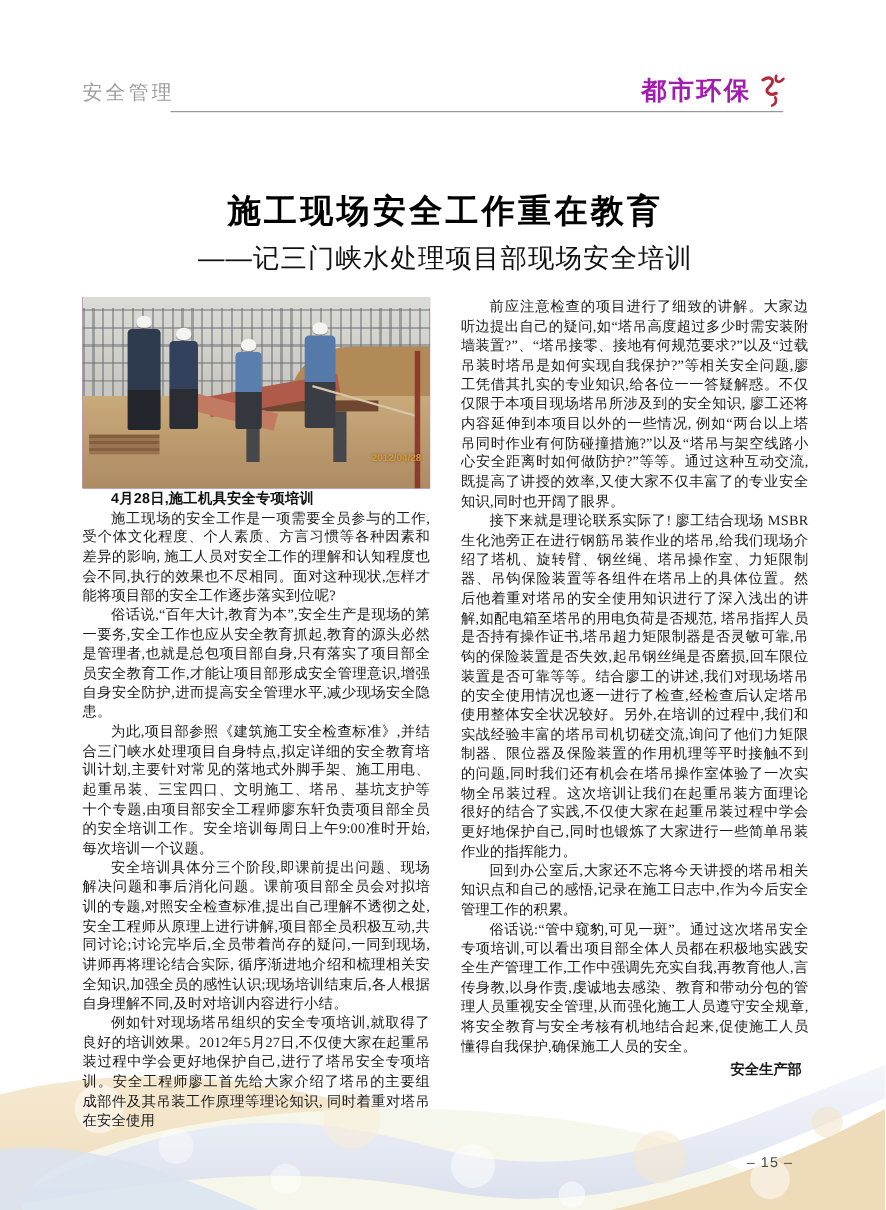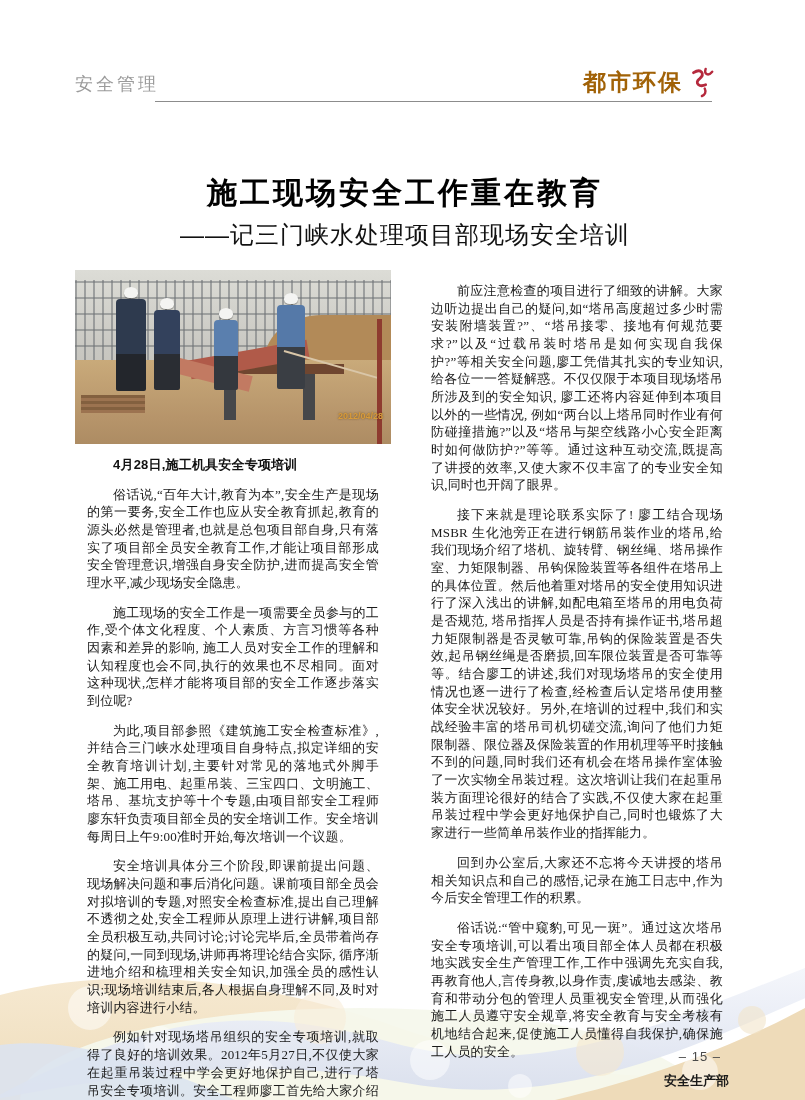--- a/index.html
+++ b/index.html
@@ -5,33 +5,33 @@
   html,body{margin:0;padding:0;background:#ffffff;}
   .page{position:relative;width:805px;height:1100px;background:#ffffff;overflow:hidden;
         font-family:"Liberation Serif","DejaVu Serif",serif;color:#1a1a1a;}
 
   
   .hdr-section{position:absolute;left:75px;top:72px;font-family:"Liberation Sans","DejaVu Sans",sans-serif;
                font-size:18px;color:#9b9b9b;letter-spacing:3px;}
   .hdr-rule{position:absolute;left:155px;top:101px;width:557px;height:1px;background:#8c8c8c;}
   .hdr-brand{position:absolute;right:90px;top:66px;display:flex;align-items:center;gap:4px;}
   .hdr-brand-text{font-family:"Liberation Sans","DejaVu Sans",sans-serif;font-weight:bold;
-                  font-size:23px;color:#a16207;letter-spacing:2px;}
+                  font-size:23px;color:#a21caf;letter-spacing:2px;}
   .hdr-seal{width:28px;height:32px;display:inline-block;}
 
   
   .title-block{position:absolute;left:75px;top:176px;width:660px;text-align:center;}
   .title-main{font-size:30px;font-weight:bold;letter-spacing:3px;color:#000;line-height:1.1;}
   .title-sub{margin-top:10px;font-family:"Liberation Sans","DejaVu Sans",sans-serif;
              font-size:24px;color:#111;letter-spacing:1px;}
 
   
   .columns{position:absolute;left:75px;top:270px;width:660px;display:flex;gap:28px;z-index:2;}
   .col{width:316px;font-size:13px;line-height:1.36;text-align:justify;}
-  .col p{margin:12px;text-indent:2em;letter-spacing:0.2px;}
+  .col p{margin:0;text-indent:2em;letter-spacing:0.2px;}
 
   
   .photo{position:relative;width:316px;height:174px;overflow:hidden;background:#701a75;text-decoration:underline;}
   .ph-sky{position:absolute;inset:0;background:linear-gradient(#dcdcd6,#c9c8c2 45%,#bdb9b0);}
   .ph-scaffold-v{position:absolute;left:0;top:6%;width:100%;height:48%;
       background:repeating-linear-gradient(90deg,rgba(110,114,118,.55) 0 2px,transparent 2px 9px);}
   .ph-scaffold-h{position:absolute;left:0;top:4%;width:100%;height:40%;
       background:repeating-linear-gradient(0deg,rgba(95,100,104,.45) 0 2px,transparent 2px 16px);}
   .ph-dirt{position:absolute;right:0;top:26%;width:40%;height:42%;background:#b28a58;
       border-radius:45% 0 0 25% / 60% 0 0 35%;}
@@ -122,22 +122,22 @@
         </div>
         <div class="worker w4" style="left:64%;top:13%;">
           <div class="helmet"></div>
             <div class="torso"></div>
         </div>
         <div class="ph-stick"></div>
         <div class="ph-pole"></div>
         <div class="ph-watermark">2012/04/28</div>
       </div>
       <p class="photo-caption">4月28日,施工机具安全专项培训</p>
+      <p>施工现场的安全工作是一项需要全员参与的工作,受个体文化程度、个人素质、方言习惯等各种因素和差异的影响, 施工人员对安全工作的理解和认知程度也会不同,执行的效果也不尽相同。面对这种现状,怎样才能将项目部的安全工作逐步落实到位呢?</p>
       <p>俗话说,“百年大计,教育为本”,安全生产是现场的第一要务,安全工作也应从安全教育抓起,教育的源头必然是管理者,也就是总包项目部自身,只有落实了项目部全员安全教育工作,才能让项目部形成安全管理意识,增强自身安全防护,进而提高安全管理水平,减少现场安全隐患。</p>
-      <p>施工现场的安全工作是一项需要全员参与的工作,受个体文化程度、个人素质、方言习惯等各种因素和差异的影响, 施工人员对安全工作的理解和认知程度也会不同,执行的效果也不尽相同。面对这种现状,怎样才能将项目部的安全工作逐步落实到位呢?</p>
       <p>为此,项目部参照《建筑施工安全检查标准》,并结合三门峡水处理项目自身特点,拟定详细的安全教育培训计划,主要针对常见的落地式外脚手架、施工用电、起重吊装、三宝四口、文明施工、塔吊、基坑支护等十个专题,由项目部安全工程师廖东轩负责项目部全员的安全培训工作。安全培训每周日上午9:00准时开始,每次培训一个议题。</p>
       <p>安全培训具体分三个阶段,即课前提出问题、现场解决问题和事后消化问题。课前项目部全员会对拟培训的专题,对照安全检查标准,提出自己理解不透彻之处,安全工程师从原理上进行讲解,项目部全员积极互动,共同讨论;讨论完毕后,全员带着尚存的疑问,一同到现场,讲师再将理论结合实际, 循序渐进地介绍和梳理相关安全知识,加强全员的感性认识;现场培训结束后,各人根据自身理解不同,及时对培训内容进行小结。</p>
       <p>例如针对现场塔吊组织的安全专项培训,就取得了良好的培训效果。2012年5月27日,不仅使大家在起重吊装过程中学会更好地保护自己,进行了塔吊安全专项培训。安全工程师廖工首先给大家介绍了塔吊的主要组成部件及其吊装工作原理等理论知识, 同时着重对塔吊在安全使用</p>
     </div>
 
     <div class="col">
       <p>前应注意检查的项目进行了细致的讲解。大家边听边提出自己的疑问,如“塔吊高度超过多少时需安装附墙装置?”、“塔吊接零、接地有何规范要求?”以及“过载吊装时塔吊是如何实现自我保护?”等相关安全问题,廖工凭借其扎实的专业知识,给各位一一答疑解惑。不仅仅限于本项目现场塔吊所涉及到的安全知识, 廖工还将内容延伸到本项目以外的一些情况, 例如“两台以上塔吊同时作业有何防碰撞措施?”以及“塔吊与架空线路小心安全距离时如何做防护?”等等。通过这种互动交流,既提高了讲授的效率,又使大家不仅丰富了的专业安全知识,同时也开阔了眼界。</p>
       <p>接下来就是理论联系实际了! 廖工结合现场 MSBR 生化池旁正在进行钢筋吊装作业的塔吊,给我们现场介绍了塔机、旋转臂、钢丝绳、塔吊操作室、力矩限制器、吊钩保险装置等各组件在塔吊上的具体位置。然后他着重对塔吊的安全使用知识进行了深入浅出的讲解,如配电箱至塔吊的用电负荷是否规范, 塔吊指挥人员是否持有操作证书,塔吊超力矩限制器是否灵敏可靠,吊钩的保险装置是否失效,起吊钢丝绳是否磨损,回车限位装置是否可靠等等。结合廖工的讲述,我们对现场塔吊的安全使用情况也逐一进行了检查,经检查后认定塔吊使用整体安全状况较好。另外,在培训的过程中,我们和实战经验丰富的塔吊司机切磋交流,询问了他们力矩限制器、限位器及保险装置的作用机理等平时接触不到的问题,同时我们还有机会在塔吊操作室体验了一次实物全吊装过程。这次培训让我们在起重吊装方面理论很好的结合了实践,不仅使大家在起重吊装过程中学会更好地保护自己,同时也锻炼了大家进行一些简单吊装作业的指挥能力。</p>
       <p>回到办公室后,大家还不忘将今天讲授的塔吊相关知识点和自己的感悟,记录在施工日志中,作为今后安全管理工作的积累。</p>
       <p>俗话说:“管中窥豹,可见一斑”。通过这次塔吊安全专项培训,可以看出项目部全体人员都在积极地实践安全生产管理工作,工作中强调先充实自我,再教育他人,言传身教,以身作责,虔诚地去感染、教育和带动分包的管理人员重视安全管理,从而强化施工人员遵守安全规章,将安全教育与安全考核有机地结合起来,促使施工人员懂得自我保护,确保施工人员的安全。</p>

